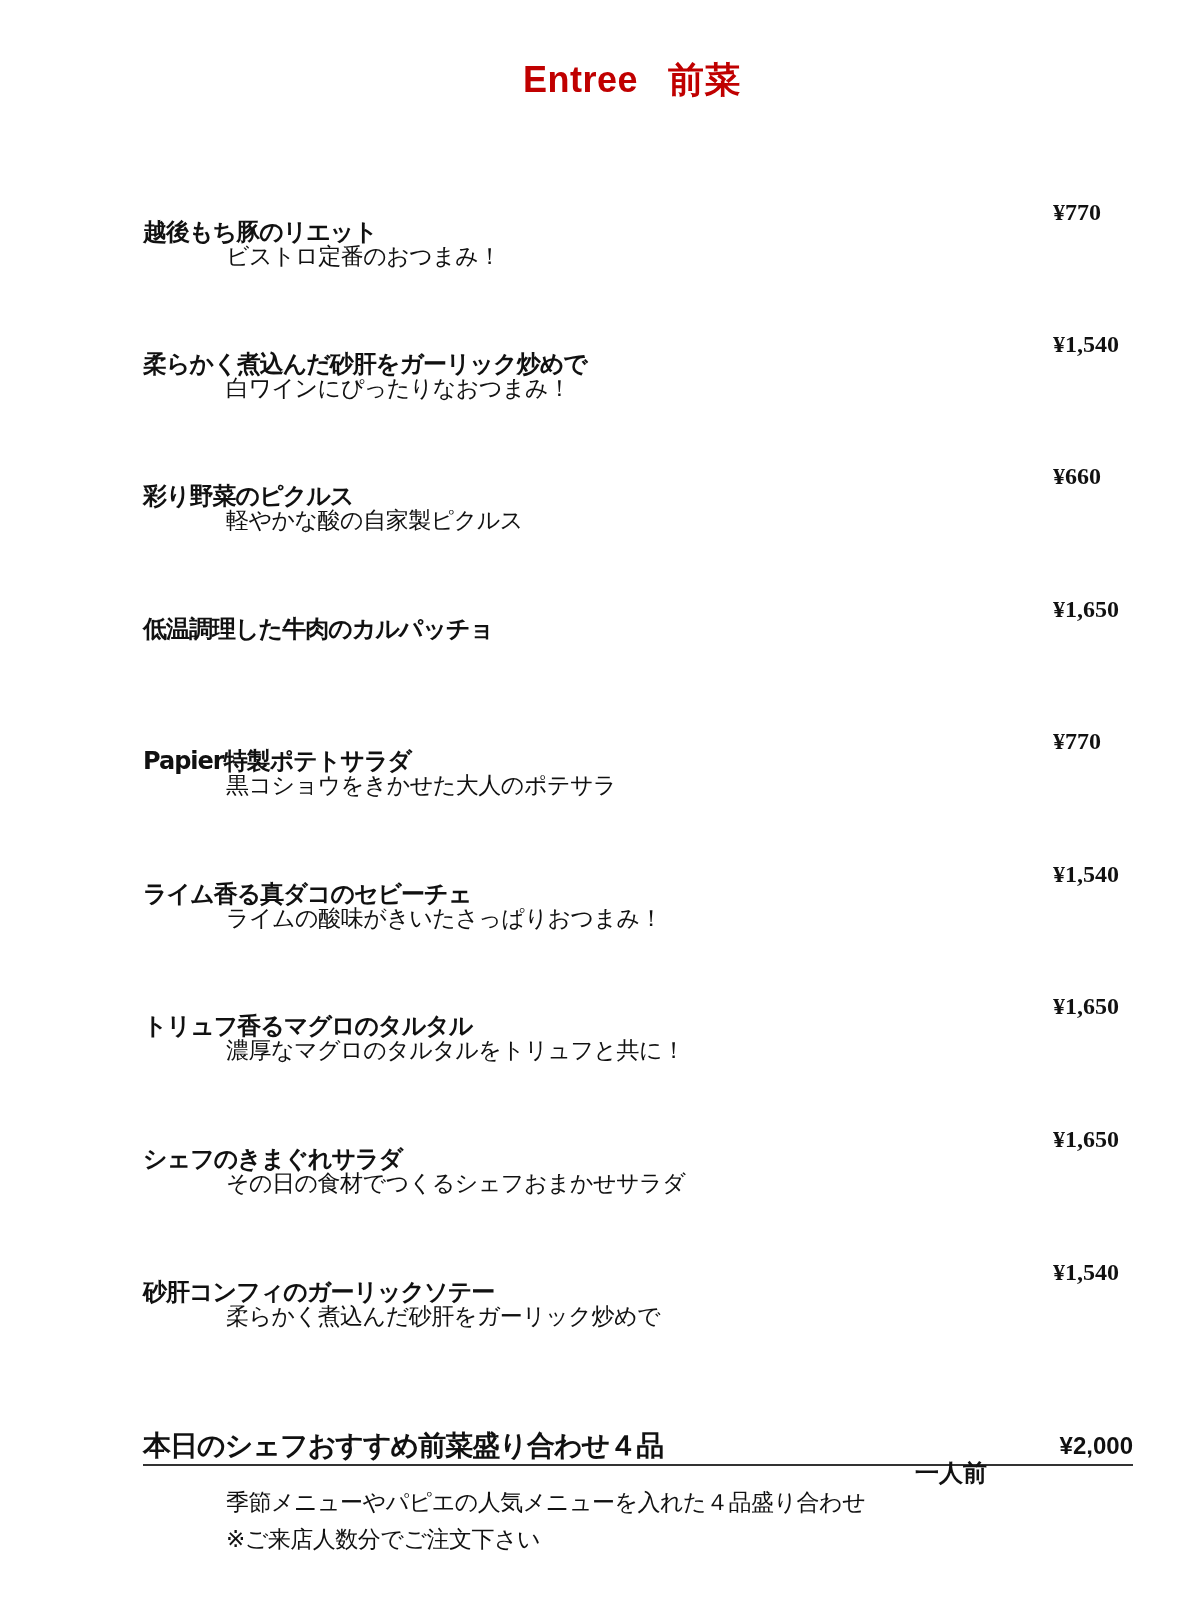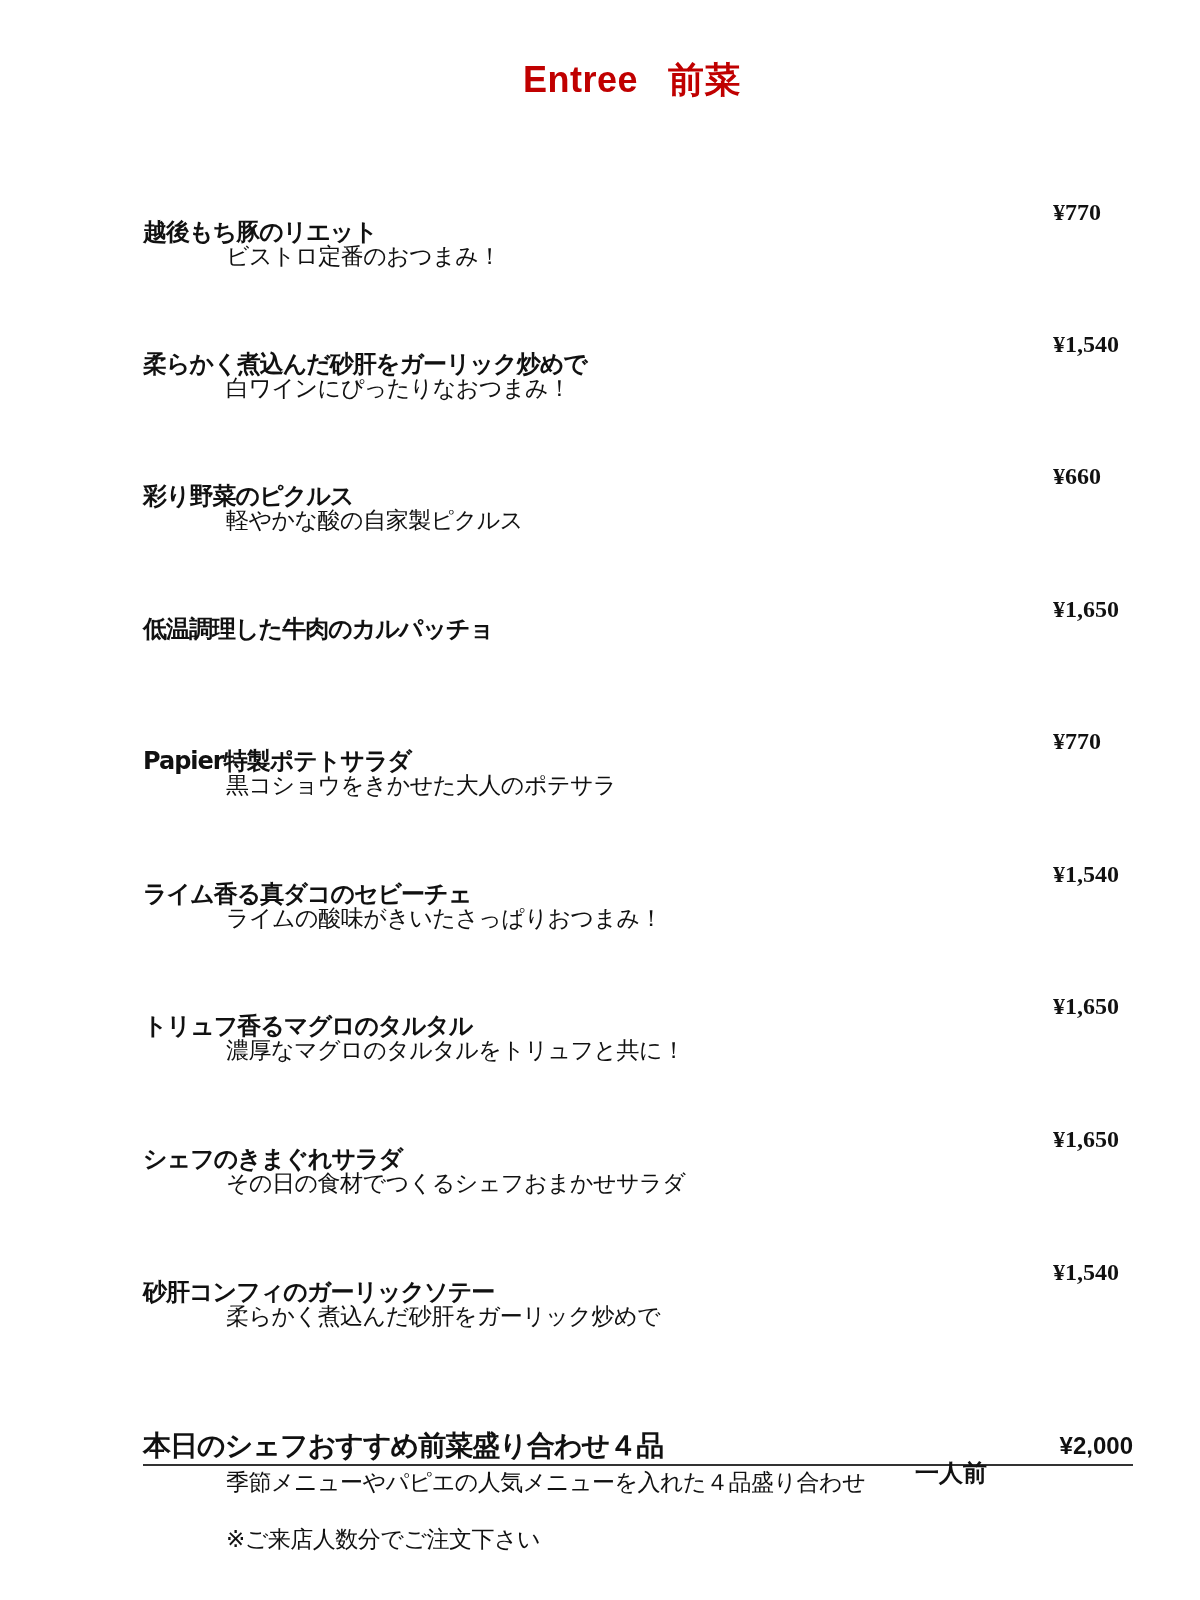--- a/index.html
+++ b/index.html
@@ -106,15 +106,15 @@
   <span class="price">¥1,540</span>
   <span class="desc">柔らかく煮込んだ砂肝をガーリック炒めで</span>
 </div>
 
 <div class="special">
   <div class="row">
     <span class="name">本日のシェフおすすめ前菜盛り合わせ４品</span>
     <span class="per">一人前</span>
     <span class="price">¥2,000</span>
   </div>
-  <span class="desc" style="top:36px;text-align:center;">季節メニューやパピエの人気メニューを入れた４品盛り合わせ</span>
+  <span class="desc" style="top:56px;text-align:center;">季節メニューやパピエの人気メニューを入れた４品盛り合わせ</span>
   <span class="desc" style="top:93px;">※ご来店人数分でご注文下さい</span>
 </div>
 
 </body></html>

